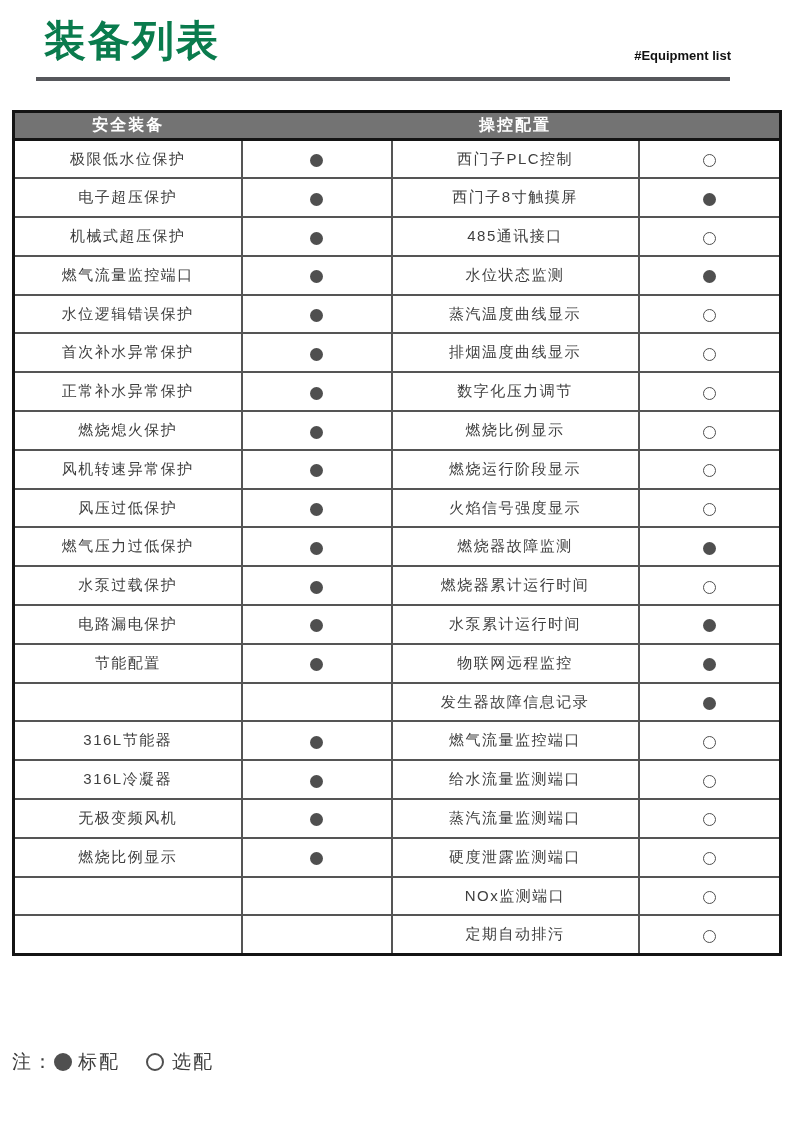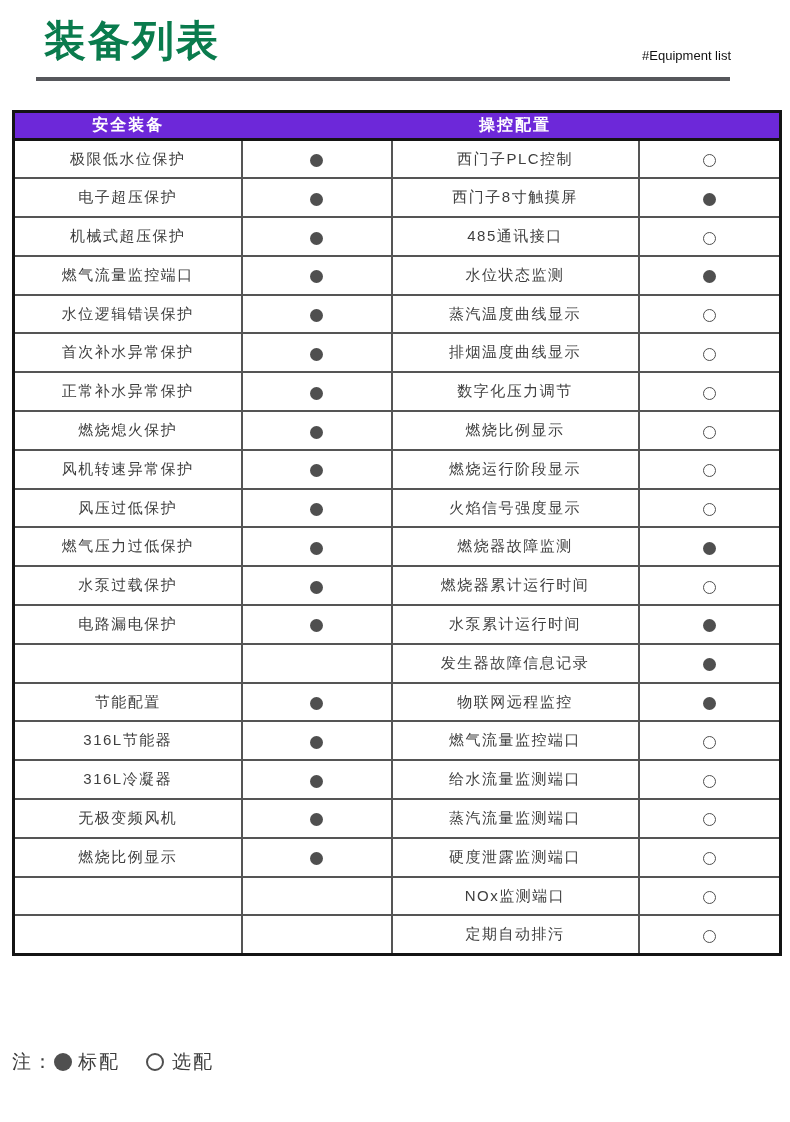--- a/index.html
+++ b/index.html
@@ -10,34 +10,34 @@
   }
   .page { position: relative; width: 790px; height: 1122px; background: #ffffff; overflow: hidden; border-radius: 13px; }
 
   .title {
     position: absolute; left: 44px; top: 12px;
     font-size: 42px; font-weight: 700; letter-spacing: 2px;
     color: #0a7b4d; line-height: 58px;
   }
   .subtitle {
     position: absolute; top: 48px; right: 59px;
-    font-size: 13px; font-weight: 400; color: #111111;
+    font-size: 13px; font-weight: 700; color: #111111;
   }
   .rule {
     position: absolute; left: 36px; top: 77px;
     width: 694px; height: 4px; background: #56575b;
   }
 
   table.equip {
     position: absolute; left: 12px; top: 110px; width: 767px;
     border-collapse: collapse; table-layout: fixed;
     border: 3px solid #141414;
   }
   table.equip thead th {
-    background: #6d28d9; color: #ffffff;
+    background: #737373; color: #ffffff;
     font-size: 16px; font-weight: 700; letter-spacing: 2px;
     height: 28px; text-align: center; vertical-align: middle;
     border: none; border-bottom: 3px solid #141414;
   }
   table.equip tbody td {
     height: 38.8px; text-align: center; vertical-align: middle;
     border: 2px solid #555555;
     font-size: 15px; color: #3f3f3f; letter-spacing: 1.5px;
     overflow: hidden; white-space: nowrap;
   }
@@ -153,29 +153,29 @@
           <td>燃烧器累计运行时间</td>
           <td><span class="dot open"></span></td>
         </tr>
         <tr>
           <td>电路漏电保护</td>
           <td><span class="dot filled"></span></td>
           <td>水泵累计运行时间</td>
           <td><span class="dot filled"></span></td>
         </tr>
         <tr>
+          <td>节能配置</td>
+          <td><span class="dot filled"></span></td>
+          <td>物联网远程监控</td>
+          <td><span class="dot filled"></span></td>
+        </tr>
+        <tr>
           <td></td>
           <td></td>
           <td>发生器故障信息记录</td>
-          <td><span class="dot filled"></span></td>
-        </tr>
-        <tr>
-          <td>节能配置</td>
-          <td><span class="dot filled"></span></td>
-          <td>物联网远程监控</td>
           <td><span class="dot filled"></span></td>
         </tr>
         <tr>
           <td>316L节能器</td>
           <td><span class="dot filled"></span></td>
           <td>燃气流量监控端口</td>
           <td><span class="dot open"></span></td>
         </tr>
         <tr>
           <td>316L冷凝器</td>

